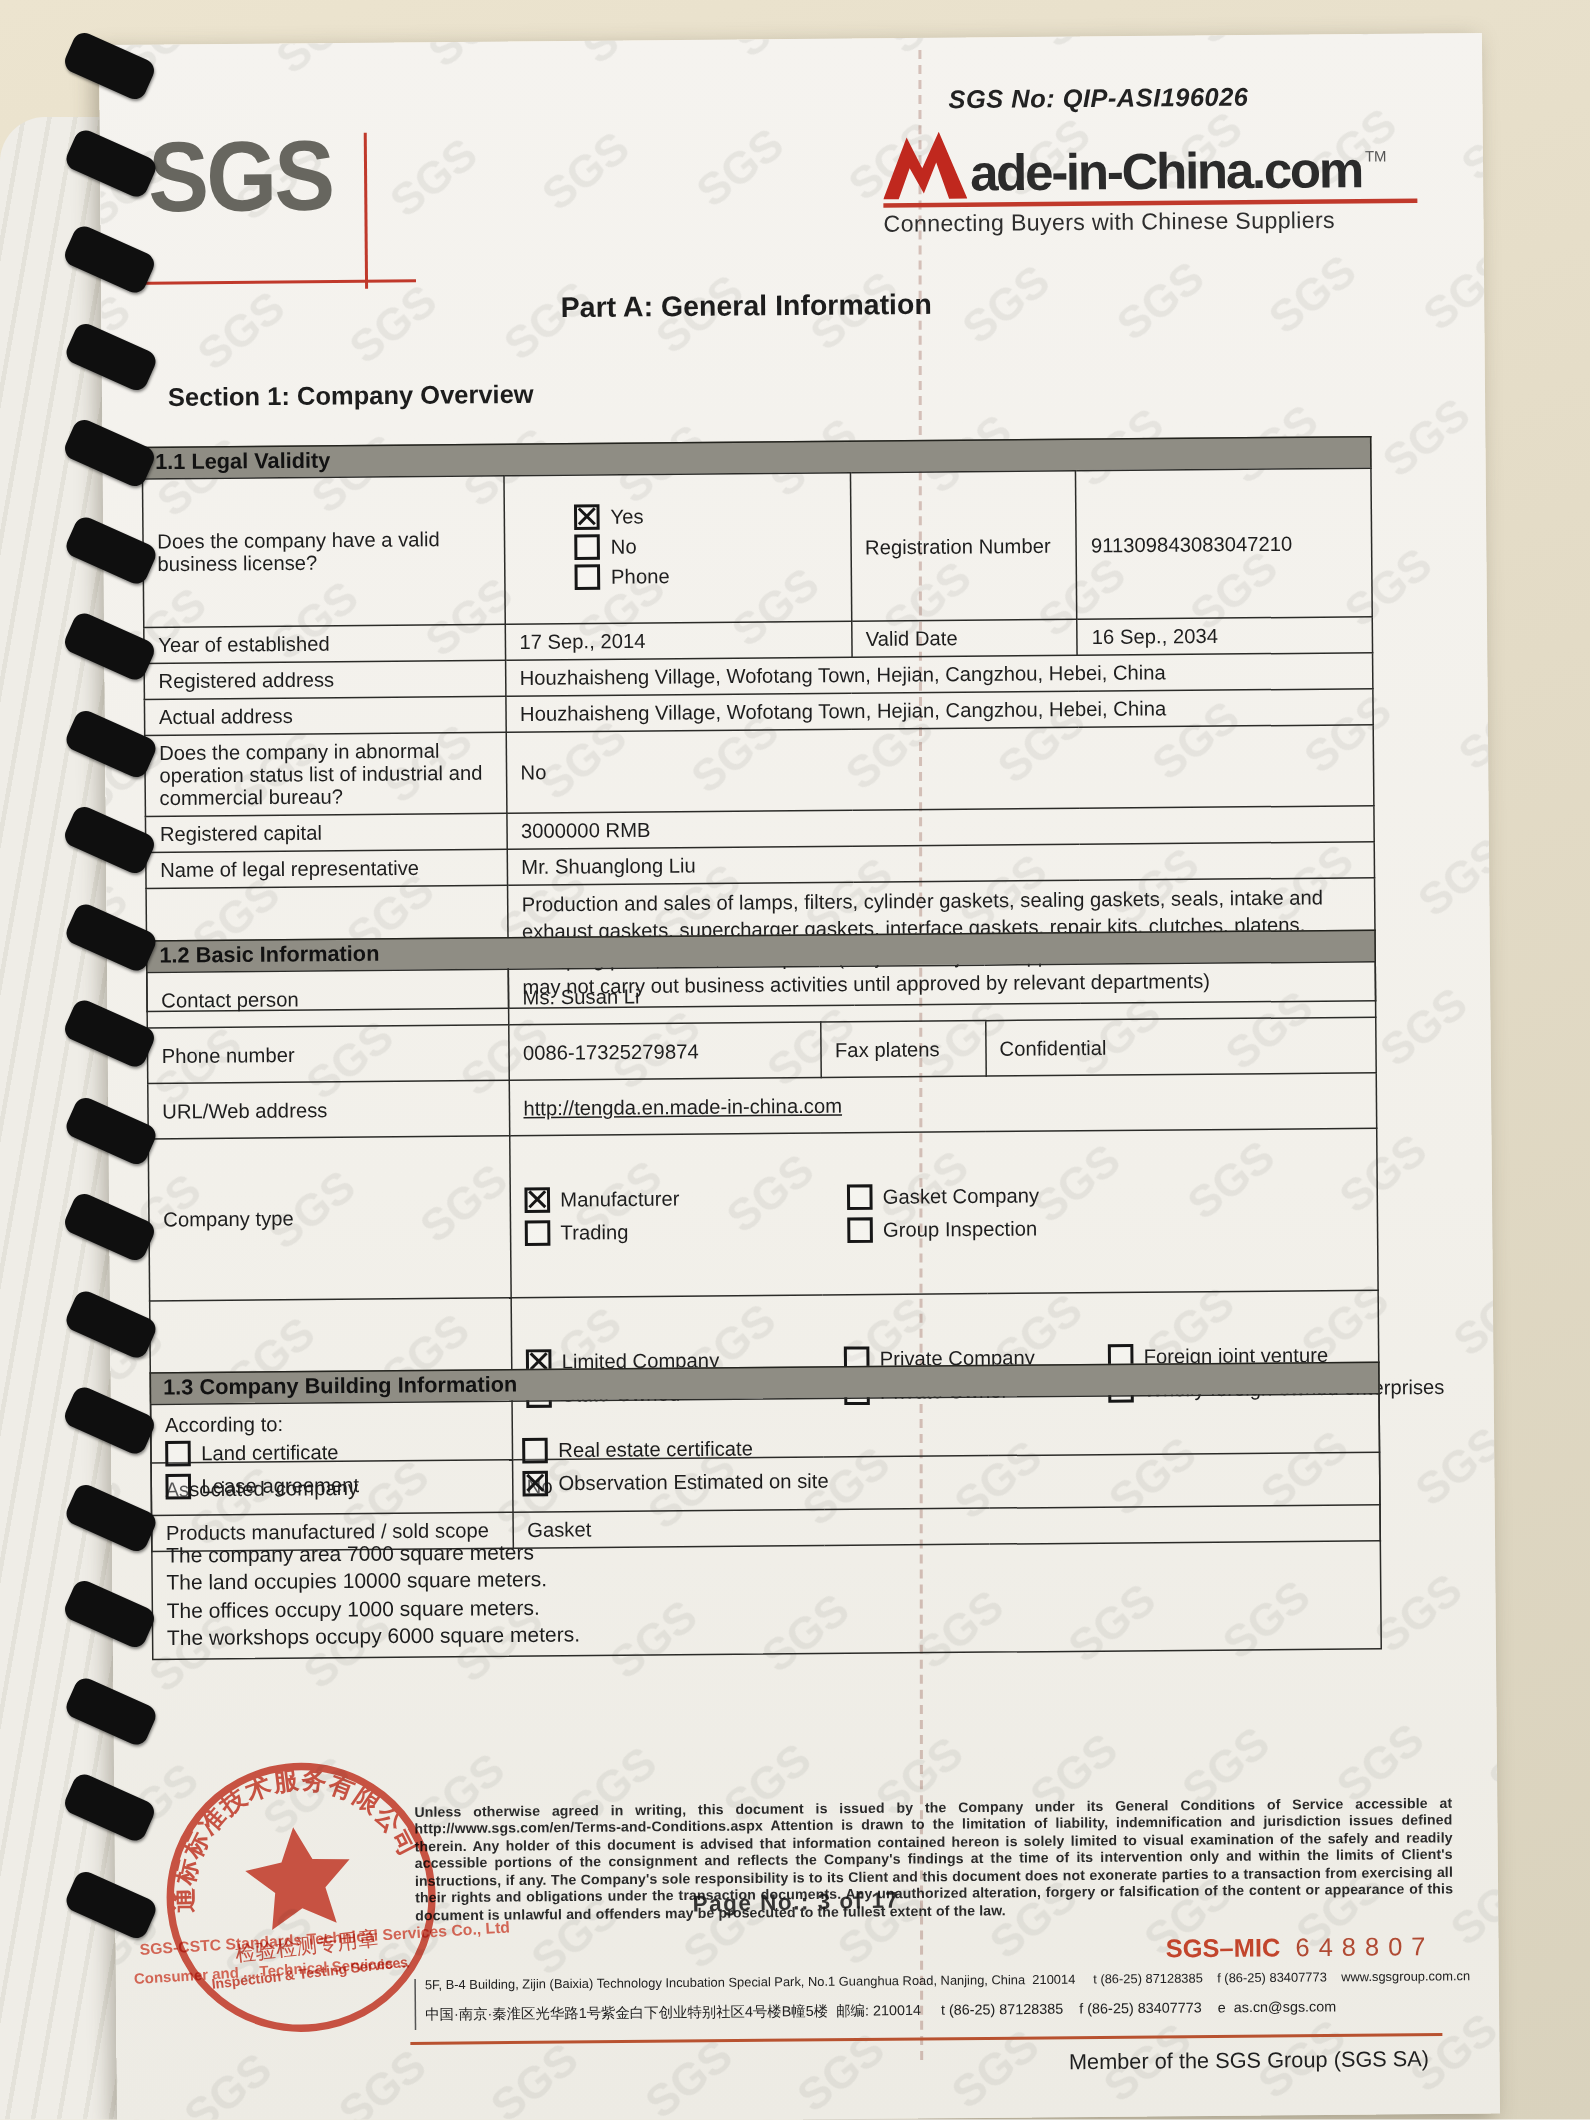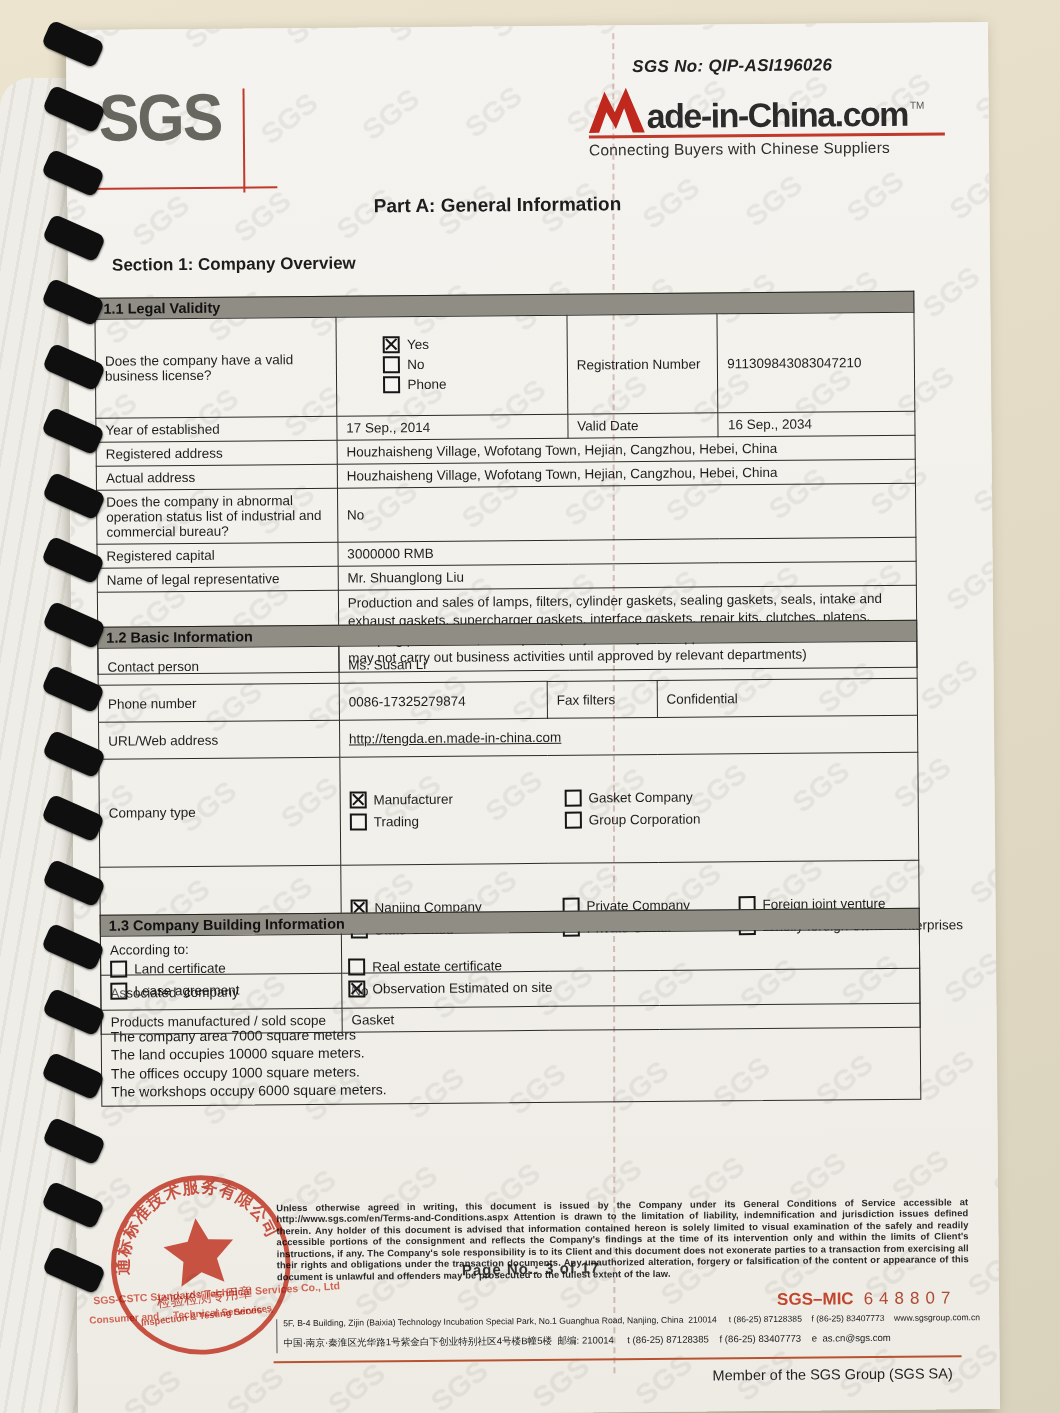--- a/index.html
+++ b/index.html
@@ -190,21 +190,21 @@
           <col style="width:31.8%">
         </colgroup>
       <tbody>
           <tr>
         <td style="height:28px">Contact person</td>
         <td class="val" colspan="3">Ms. Susan Li</td>
       </tr>
       <tr>
         <td style="height:28px">Phone number</td>
         <td class="val">0086-17325279874</td>
-        <td>Fax filters</td>
+        <td>Fax platens</td>
         <td class="val">Confidential</td>
       </tr>
       <tr>
         <td style="height:28px">URL/Web address</td>
         <td class="val" colspan="3"><span class="ulink">http://tengda.en.made-in-china.com</span></td>
       </tr>
       <tr>
         <td>Company type</td>
         <td colspan="3">
           <div class="optgrid2">
@@ -215,32 +215,32 @@
             <span class="opt">
                   <span class="cb"></span>
                   <span>Gasket Company</span>
                 </span>
             <span class="opt">
                   <span class="cb"></span>
                   <span>Trading</span>
                 </span>
             <span class="opt">
                   <span class="cb"></span>
-                  <span>Group Corporation</span>
+                  <span>Group Inspection</span>
                 </span>
           </div>
         </td>
       </tr>
       <tr>
         <td>Type of ownership</td>
         <td colspan="3">
           <div class="optgrid3">
             <span class="opt">
                   <span class="cb x"></span>
-                  <span>Nanjing Company</span>
+                  <span>Limited Company</span>
                 </span>
             <span class="opt">
                   <span class="cb"></span>
                   <span>Private Company</span>
                 </span>
             <span class="opt">
                   <span class="cb"></span>
                   <span>Foreign joint venture</span>
                 </span>
             <span class="opt">

